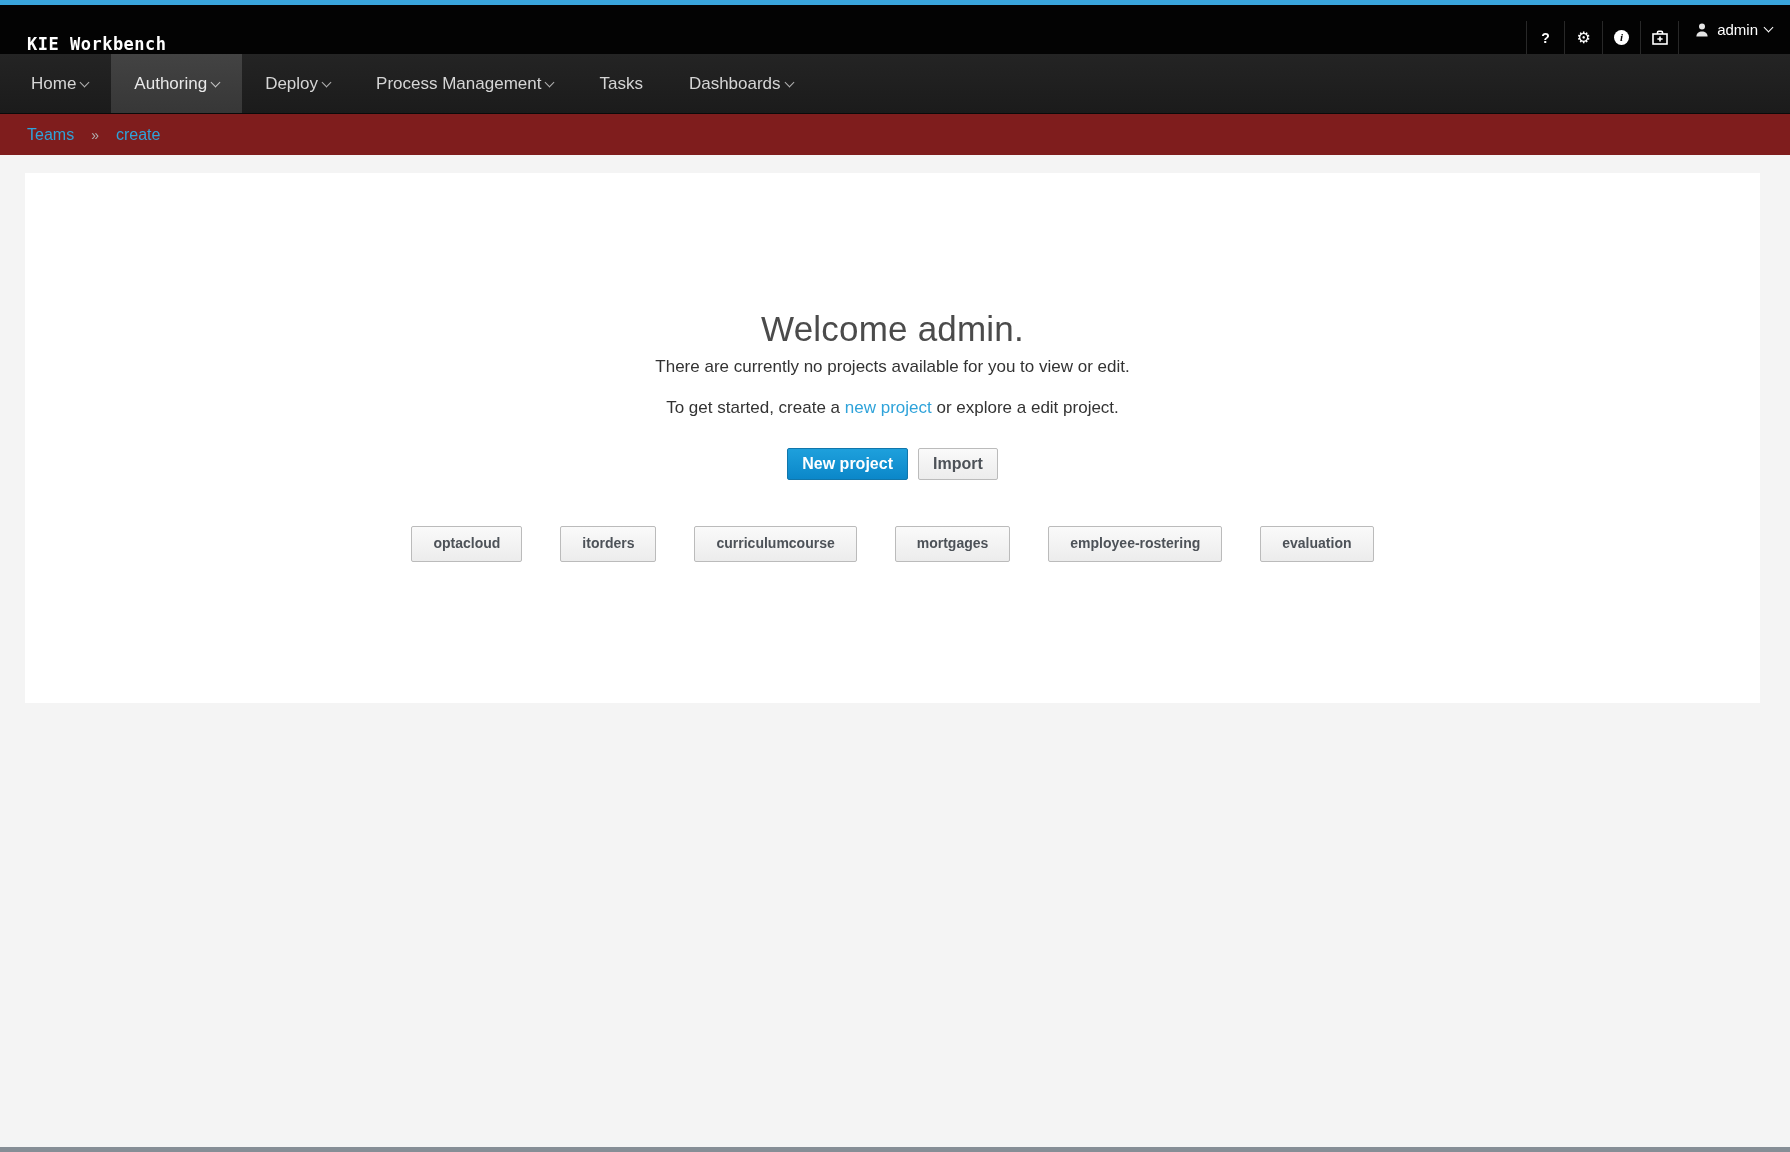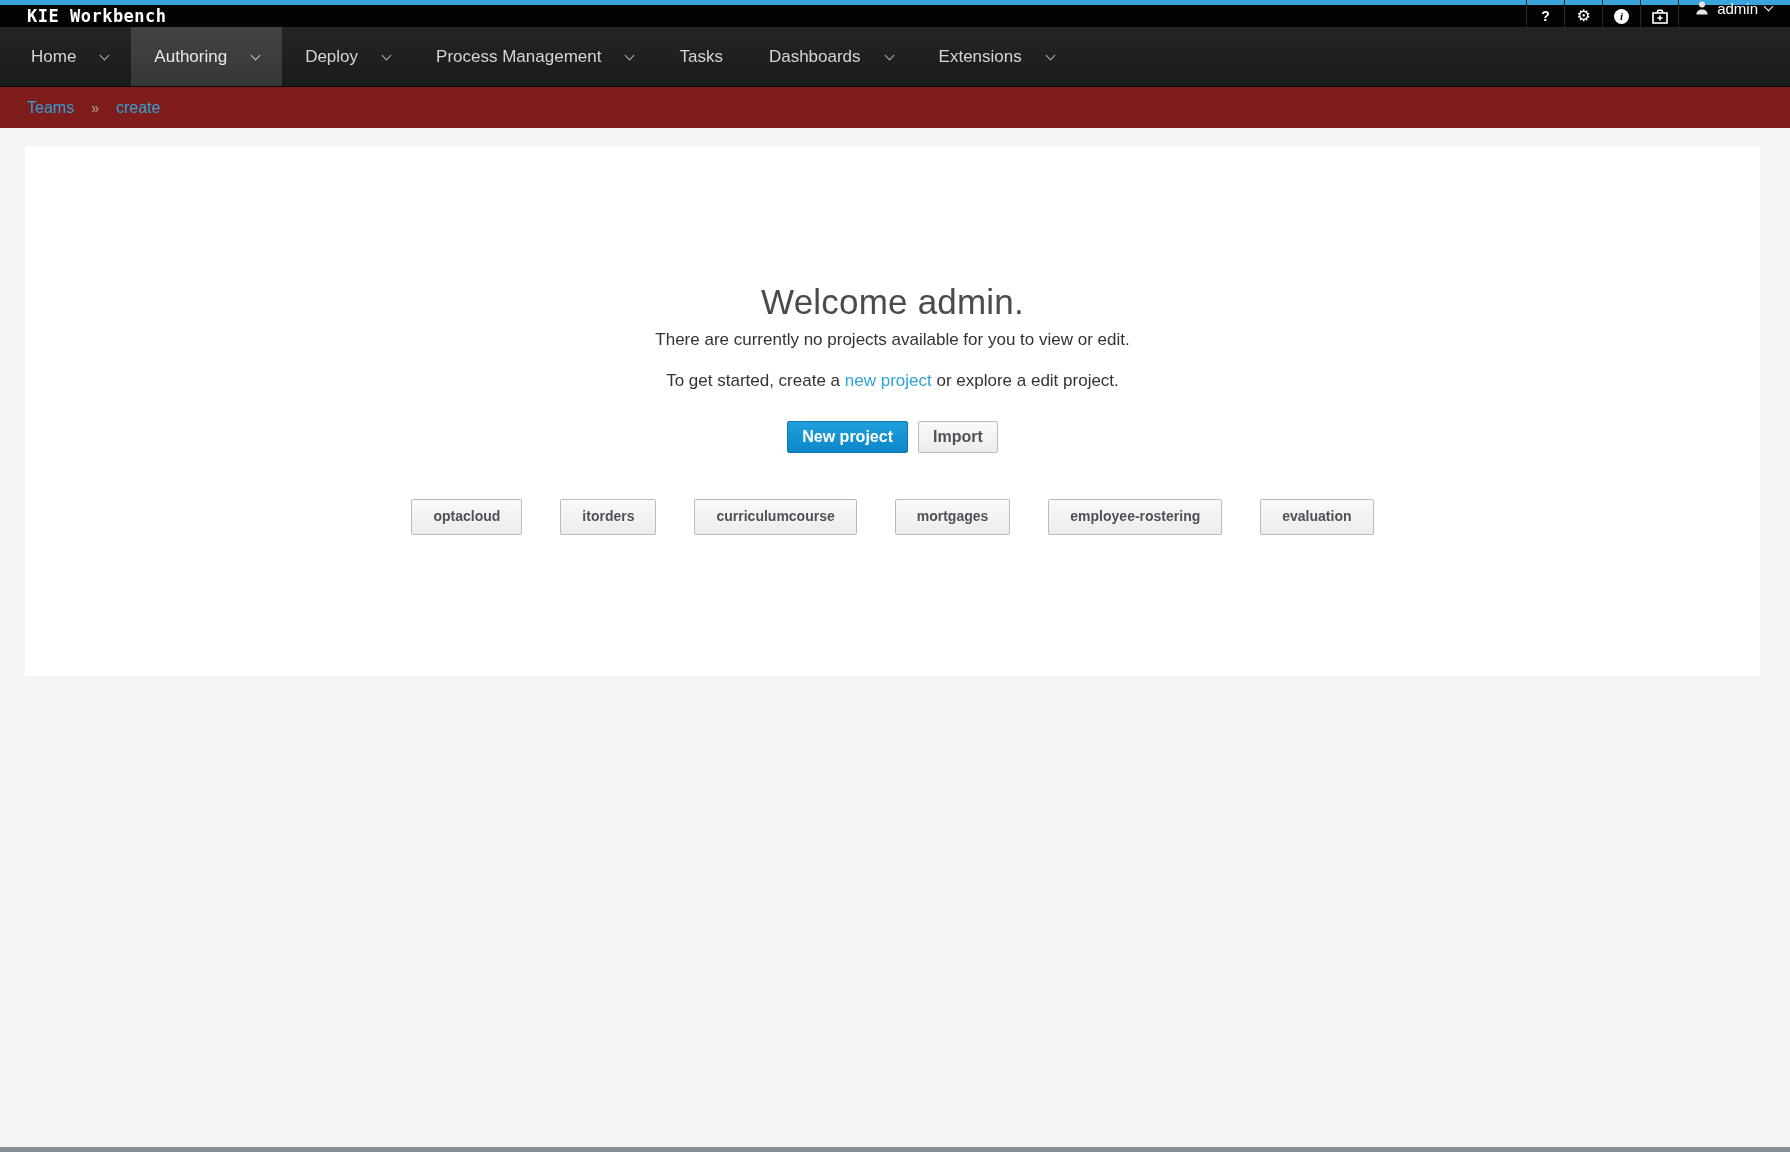--- a/index.html
+++ b/index.html
@@ -8,21 +8,21 @@
     font-family:"Liberation Sans", sans-serif;
     background:#f4f4f4;
     position:relative;
   }
 
   
   .top-accent { height:5px; background:#39a5dc; }
 
   
   .masthead {
-    height:22px; background:#030303; display:flex; align-items:center;
+    height:49px; background:#030303; display:flex; align-items:flex-end;
   }
   .brand {
     display:flex; align-items:center; padding-left:27px;
     font-family:"DejaVu Sans Mono", monospace;
     font-weight:bold; font-size:17px; color:#ffffff; letter-spacing:.5px;
   }
   .masthead-right { margin-left:auto; display:flex; align-items:stretch; }
   .m-icon-box {
     width:38px; display:flex; align-items:center; justify-content:center;
     border-left:1px solid #282828; color:#fff; cursor:pointer;
@@ -44,21 +44,21 @@
     transform:rotate(45deg); margin-top:-4px;
   }
 
   
   .navbar {
     height:60px; background:linear-gradient(#242424,#1b1b1b);
     border-bottom:1px solid #0a0a0a; display:flex; align-items:stretch;
     padding-left:8px;
   }
   .nav-item {
-    display:flex; align-items:center; gap:25px; padding:0 23px;
+    display:flex; align-items:center; gap:5px; padding:0 23px;
     color:#d5d5d5; font-size:17px; cursor:pointer; white-space:nowrap;
   }
   .nav-item .caret { width:7px; height:7px; opacity:.8; margin-top:-3px; }
   .nav-item.active { background:linear-gradient(#434343,#373737); color:#e8e8e8; }
 
   
   .breadcrumb-bar {
     height:41px; background:#7f1d1d; display:flex; align-items:center;
     padding-left:27px; gap:17px; font-size:16px;
   }
@@ -154,24 +154,20 @@
     <span>Process Management</span>
     <span class="caret"></span>
   </div>
   <div class="nav-item">
     <span>Tasks</span>
   </div>
   <div class="nav-item">
     <span>Dashboards</span>
     <span class="caret"></span>
   </div>
-  <div class="nav-item">
-    <span>Extensions</span>
-    <span class="caret"></span>
-  </div>
 </nav>
 
 <div class="breadcrumb-bar">
   <a class="crumb-link">Teams</a>
   <span class="crumb-sep">»</span>
   <a class="crumb-link">create</a>
 </div>
 
 <main class="content">
   <section class="card">

